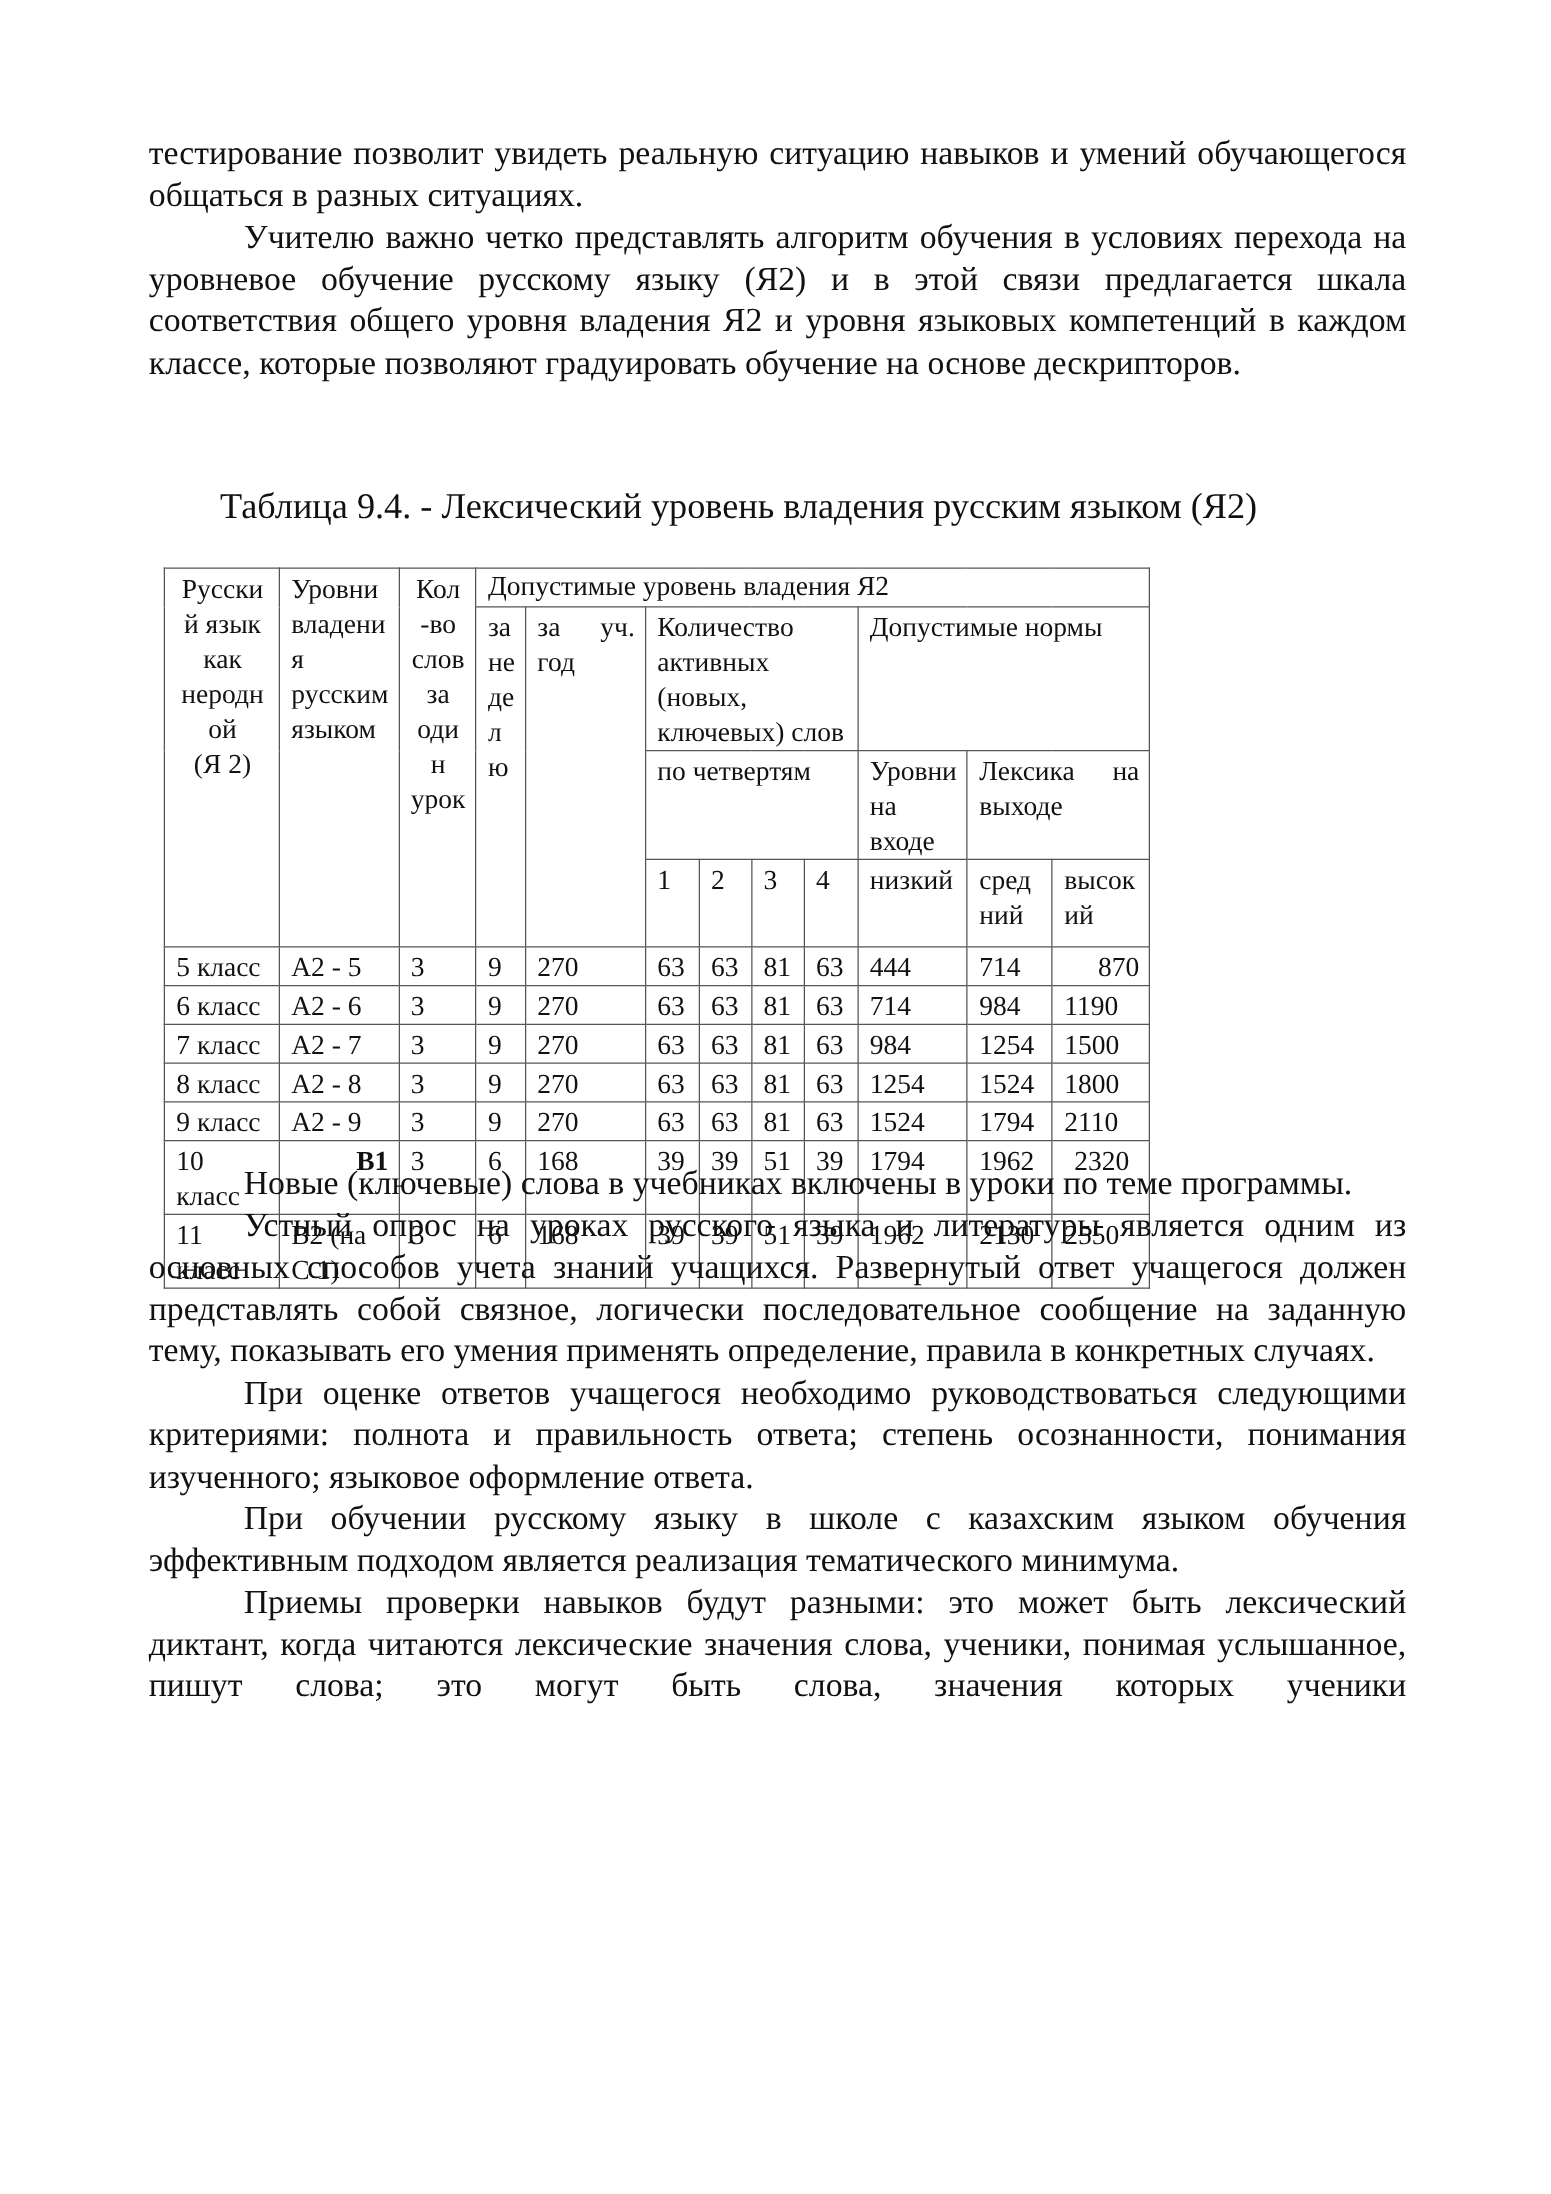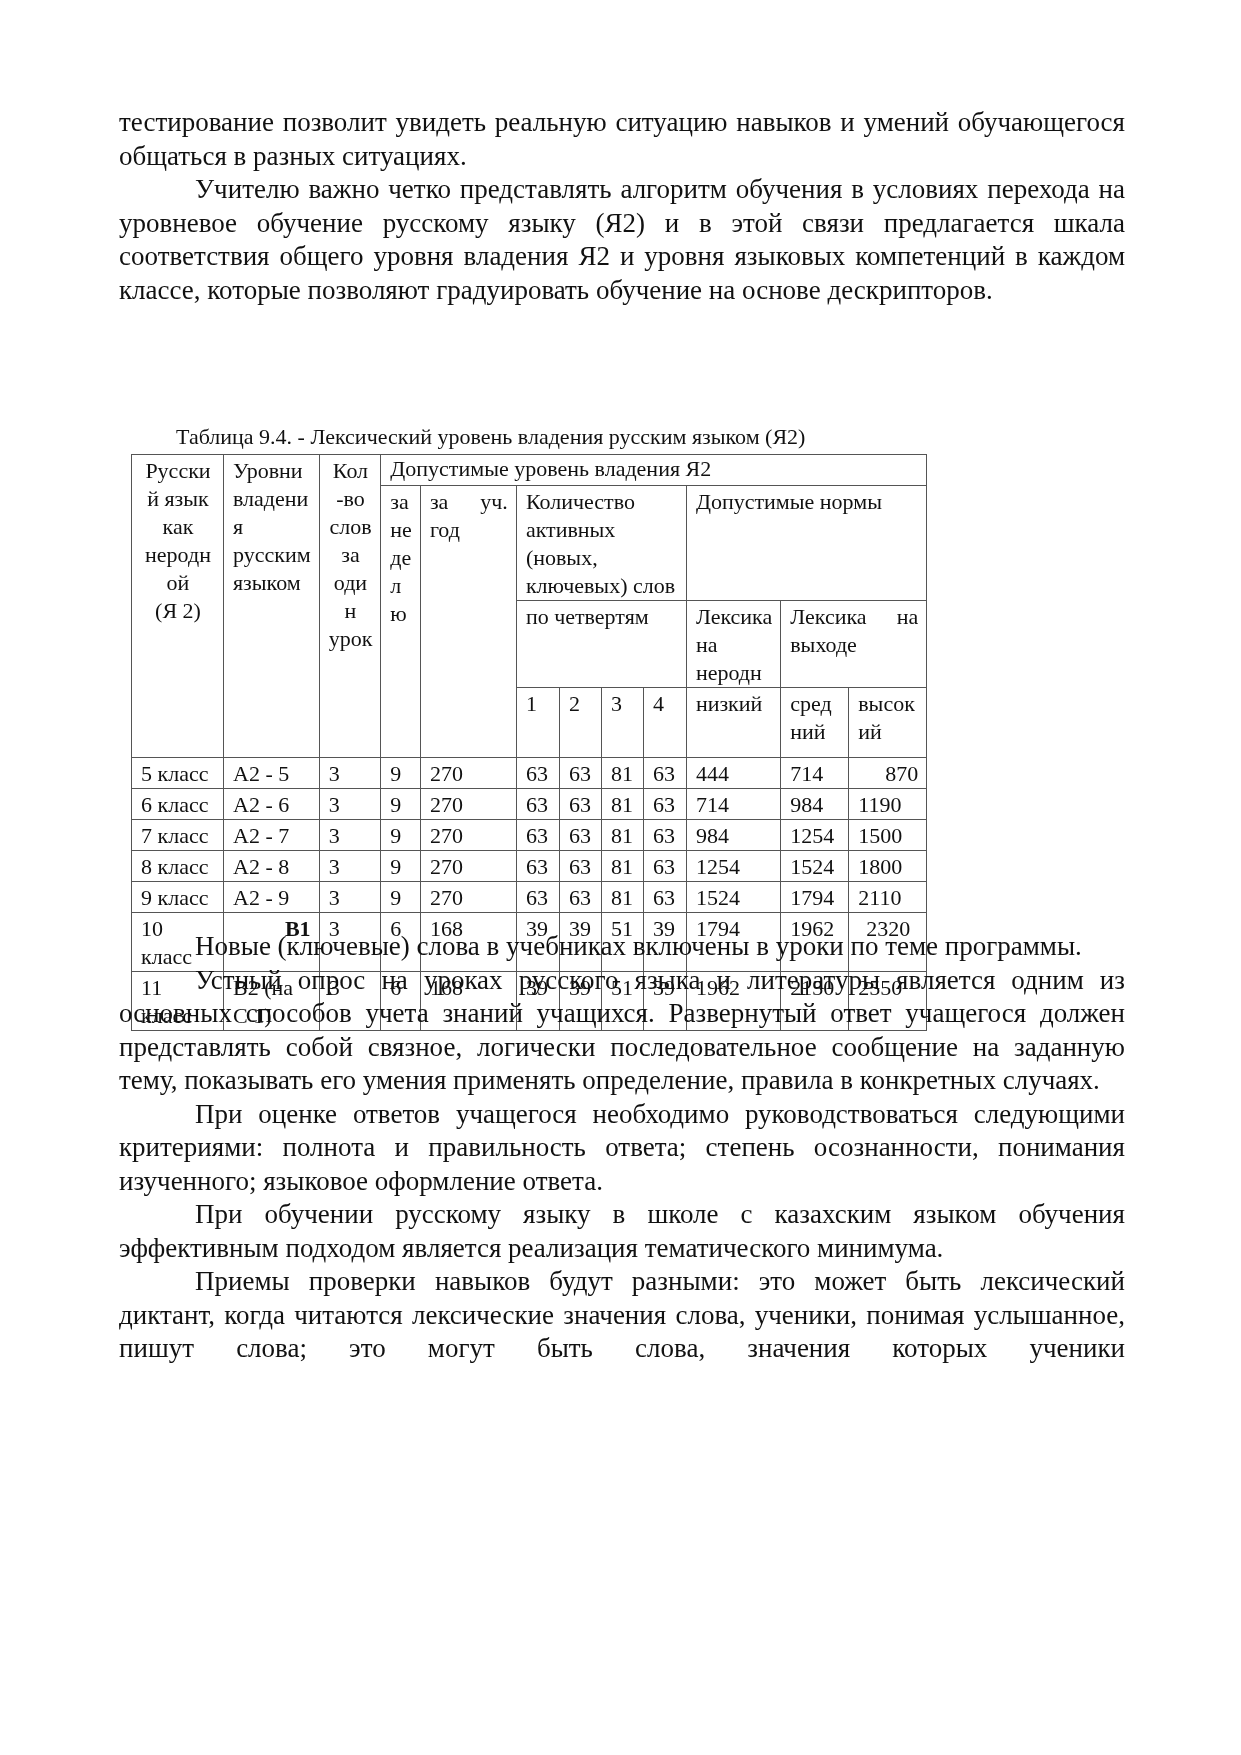--- a/index.html
+++ b/index.html
@@ -8,22 +8,22 @@
   .text-block {
     position: absolute; left: 119px; width: 1006px;
     font-family: "Liberation Serif", serif; font-size: 27px; line-height: 33.5px;
     text-align: justify; text-align-last: auto;
   }
   .para { margin: 0; text-indent: 0; }
   .para.indent { text-indent: 76px; }
   .para.italic { font-style: italic; }
   .caption {
     position: absolute; left: 119px; width: 1006px; top: 388px;
-    font-family: "Liberation Serif", serif; font-size: 22px; line-height: 34px;
-    text-align: center; text-indent: -160px; margin-top: 32px;
+    font-family: "Liberation Serif", serif; font-size: 29px; line-height: 34px;
+    text-align: center; text-indent: -160px;
   }
   .tbl-wrap { position: absolute; left: 131px; top: 454px; }
   table.lex {
     border-collapse: collapse;
     font-family: "Liberation Serif", serif; font-size: 22px; line-height: 28px;
     color: #111;
   }
   table.lex td {
     border: 1.5px solid #555; vertical-align: top; padding: 2px 8px 0 9px; text-align: justify;
   }
@@ -98,21 +98,21 @@
           <span>де</span><br>
           <span>л</span><br>
           <span>ю</span>
         </td>
         <td rowspan="3">за уч. год</td>
         <td colspan="4" style="height:80px;">Количество активных (новых, ключевых) слов</td>
         <td colspan="3" style="text-align:left;">Допустимые нормы</td>
       </tr>
       <tr>
         <td colspan="4" style="text-align:left; height:80px;">по четвертям</td>
-        <td>Лексика на неродн</td>
+        <td>Уровни на входе</td>
         <td colspan="2">Лексика на выходе</td>
       </tr>
       <tr style="height:70px;">
         <td>1</td>
         <td>2</td>
         <td>3</td>
         <td>4</td>
         <td style="text-align:left;">низкий</td>
         <td style="word-break:break-all;">средний</td>
         <td style="word-break:break-all;">высокий</td>

